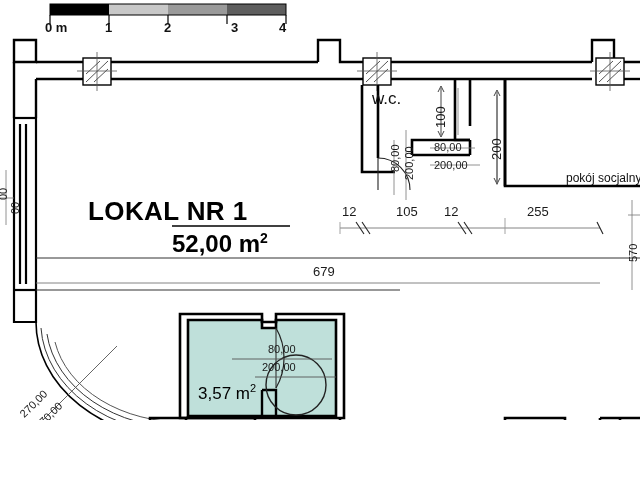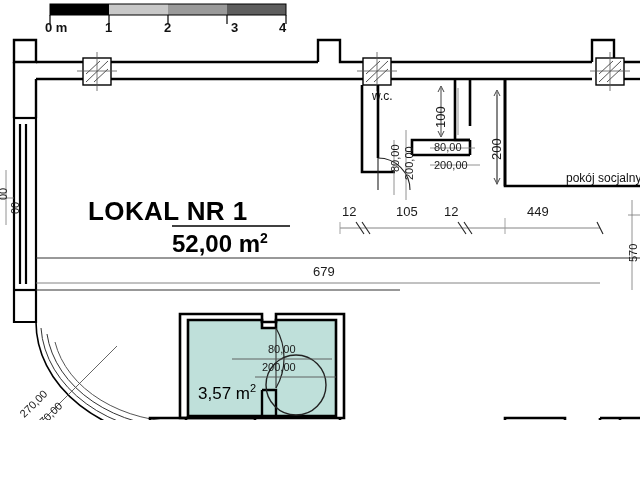--- a/index.html
+++ b/index.html
@@ -40,21 +40,21 @@
   .dim-sm {
     font-size: 11px;
     color: #1a1a1a;
   }
   .room-name {
     font-size: 12px;
     color: #111111;
     padding-left: 40px;
   }
   .wc-label {
-    font-size: 12px;
+    font-size: 17px;
     color: #111111;
   }
   .title-main {
     font-size: 26px;
     font-weight: bold;
     letter-spacing: 0.4px;
     color: #000000;
     text-align: center;
   }
   .title-area {
@@ -340,21 +340,21 @@
   <div class="lbl dim rot90" style="left:434px; top:128px;">100</div>
 
   <div class="lbl dim rot90" style="left:490px; top:160px;">200</div>
 
   <div class="lbl dim-sm" style="left:434px; top:142px;">80,00</div>
   <div class="lbl dim-sm" style="left:434px; top:160px;">200,00</div>
 
   <div class="lbl dim" style="left:342px; top:205px;">12</div>
   <div class="lbl dim" style="left:396px; top:205px;">105</div>
   <div class="lbl dim" style="left:444px; top:205px;">12</div>
-  <div class="lbl dim" style="left:527px; top:205px;">449</div>
+  <div class="lbl dim" style="left:527px; top:205px;">255</div>
 
   <div class="lbl dim" style="left:313px; top:265px;">679</div>
 
   <div class="lbl area-green" style="left:198px; top:383px;">
     <span>3,57 m</span><sup>2</sup>
   </div>
 
   <div class="lbl dim-sm" style="left:268px; top:344px;">80,00</div>
   <div class="lbl dim-sm" style="left:262px; top:362px;">200,00</div>
 

